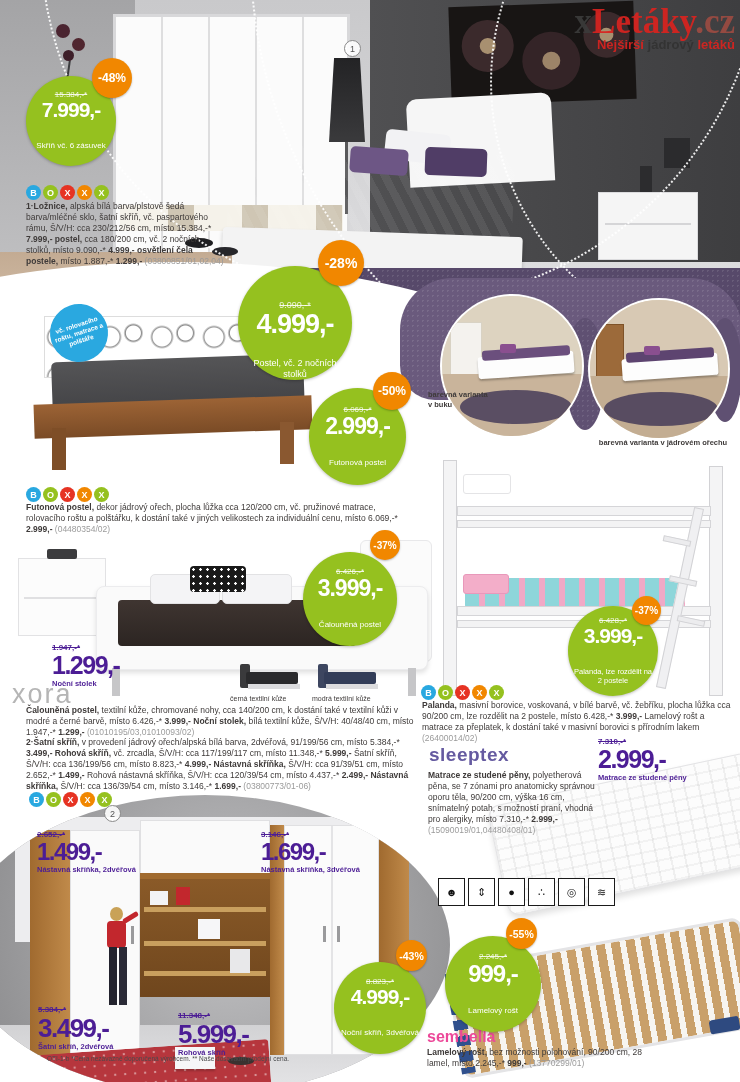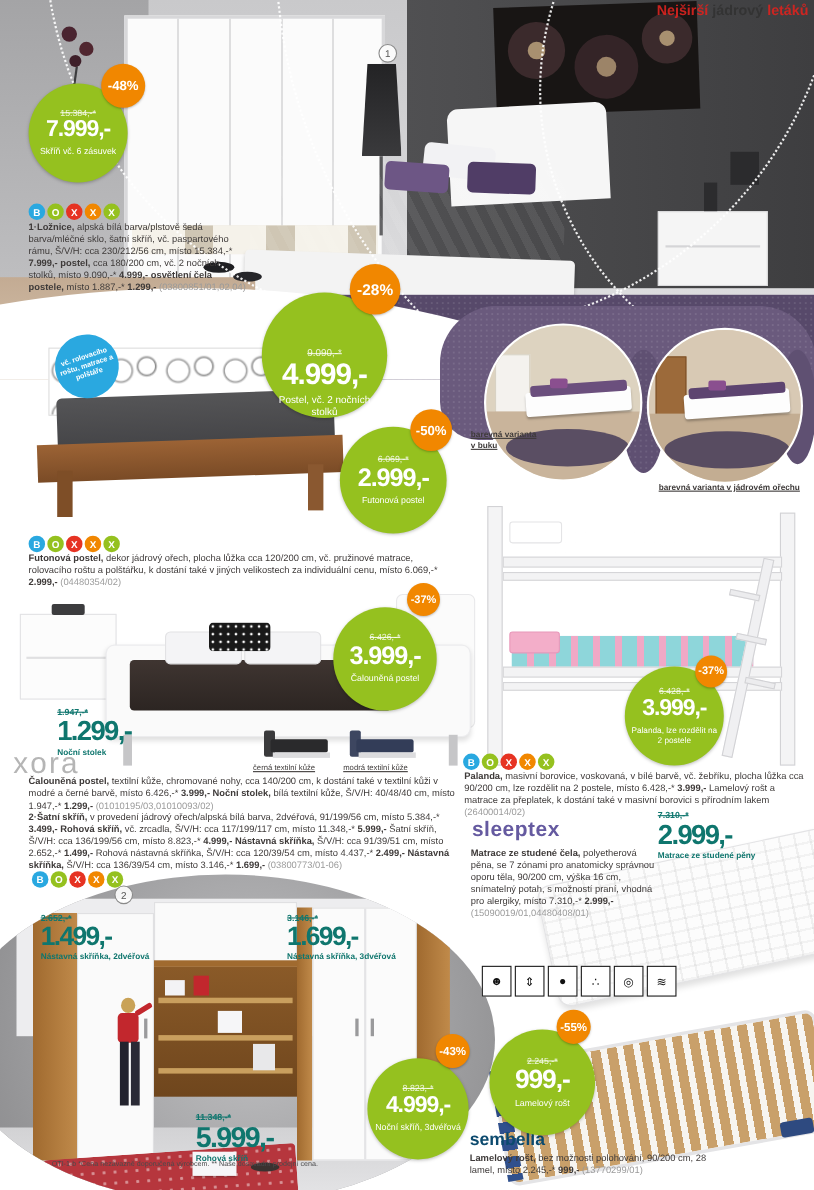--- a/index.html
+++ b/index.html
@@ -11,55 +11,55 @@
   .arc{position:absolute;border:2px dotted rgba(255,255,255,.9);border-radius:50%;pointer-events:none;}
   .marker{position:absolute;width:15px;height:15px;border:1px solid #8a8a8a;border-radius:50%;
           background:rgba(255,255,255,.9);color:#555;font-size:9px;display:flex;align-items:center;justify-content:center;z-index:30;}
 
   
   .badge{position:absolute;z-index:40;}
   .bcircle{position:absolute;background:#95c11f;border-radius:50%;color:#fff;display:flex;flex-direction:column;
            align-items:center;justify-content:center;text-align:center;box-shadow:0 1px 3px rgba(0,0,0,.25);}
   .bcircle .old{font-size:8px;color:rgba(255,255,255,.85);text-decoration:line-through;line-height:1;}
   .bcircle .price{font-weight:bold;letter-spacing:-1px;line-height:1.05;}
-  .bcircle .blabel{font-size:8px;line-height:1.2;margin-top:4px;width:88%;}
+  .bcircle .blabel{font-size:8px;line-height:1.2;margin-top:20px;width:88%;}
   .bdisc{position:absolute;background:#f18700;border-radius:50%;color:#fff;font-weight:bold;
          display:flex;align-items:center;justify-content:center;box-shadow:0 1px 2px rgba(0,0,0,.25);}
 
   
-  .ptag{position:absolute;line-height:1;z-index:35;color:#0f766e;}
+  .ptag{position:absolute;line-height:1;z-index:35;color:#4c1d95;}
   .ptag .old{display:block;font-size:8px;font-weight:bold;text-decoration:line-through;margin-bottom:1px;}
   .ptag .price{display:block;font-size:24px;font-weight:bold;letter-spacing:-1.5px;}
   .ptag .plabel{display:block;font-size:7.5px;font-weight:bold;margin-top:2px;}
 
   
   .desc{position:absolute;font-size:8.5px;line-height:1.3;margin:0;z-index:35;}
   .desc .b{font-weight:bold;}
   .desc .code{color:#9b9b9b;}
 
   
   .boxxx{position:absolute;display:flex;gap:2px;z-index:35;}
   .bx{width:15px;height:15px;border-radius:50%;color:#fff;font-size:9px;font-weight:bold;
       display:flex;align-items:center;justify-content:center;}
   .c-blue{background:#29a8e0}.c-green{background:#95c11f}.c-red{background:#e63323}.c-orange{background:#f18700}
   .xora{position:absolute;font-size:27px;color:#b5b5b5;letter-spacing:2px;line-height:1;z-index:35;}
   .sleeptex{position:absolute;font-size:19px;font-weight:bold;color:#655aa0;letter-spacing:.5px;line-height:1;z-index:35;}
-  .sembella{position:absolute;font-size:16px;font-weight:bold;color:#0c4a6e;line-height:1;z-index:35;}
+  .sembella{position:absolute;font-size:16px;font-weight:bold;color:#ec4899;line-height:1;z-index:35;}
 
   
   .wm{position:absolute;left:425px;top:4px;width:310px;text-align:right;z-index:25;opacity:.92;}
   .wm-line{font-family:"Liberation Serif",serif;font-size:35px;font-weight:bold;line-height:1;}
   .wm-x{color:#3b3b3b;}
   .wm-name{color:#d9231f;}
   .wm-cz{color:#9c4b42;}
   .wm-tag{font-size:13px;font-weight:bold;margin-top:-2px;}
   .wm-tag .red{color:#d9231f;}
   .wm-tag .dark{color:#323232;}
 
-  .ilabel{position:absolute;font-size:7.5px;font-weight:bold;color:#3e3a39;line-height:1.35;z-index:30;text-decoration:underline;}
+  .ilabel{position:absolute;font-size:7.5px;font-weight:bold;color:#3e3a39;line-height:1.35;z-index:30;}
   .sticker{position:absolute;width:58px;height:58px;border-radius:50%;background:#2aa8e0;color:#fff;
            font-size:6.5px;font-weight:bold;text-align:center;display:flex;align-items:center;justify-content:center;
            transform:rotate(-18deg);line-height:1.25;z-index:30;padding:3px;box-sizing:border-box;}
   .foot{position:absolute;font-size:6.5px;color:#4a4a4c;z-index:36;}
   .cicon{width:25px;height:26px;background:#fff;border:1px solid #1a1a1a;color:#111;font-size:11px;
          display:flex;align-items:center;justify-content:center;}
 </style>
 </head>
 <body>
 
@@ -100,20 +100,21 @@
     <div class="abs" style="left:185px;top:238px;width:28px;height:10px;border-radius:50%;background:#1f1f22;"></div>
     <div class="abs" style="left:212px;top:247px;width:26px;height:9px;border-radius:50%;background:#26262a;"></div>
     <div class="abs" style="left:300px;top:268px;width:440px;height:80px;background:#57496a;background-image:radial-gradient(rgba(255,255,255,.10) 1px,transparent 1px);background-size:5px 5px;"></div>
     <div class="arc" style="left:40px;top:-420px;width:720px;height:720px;"></div>
     <div class="arc" style="left:250px;top:-520px;width:950px;height:950px;"></div>
     <div class="arc" style="left:490px;top:-190px;width:540px;height:540px;"></div>
     <div class="abs" style="left:-300px;top:262px;width:950px;height:420px;background:#fff;border-radius:50%;"></div>
   </div>
 
   <div class="wm">
+    <div class="wm-line"><span class="wm-x">x</span><span class="wm-name">Letáky</span><span class="wm-cz">.cz</span></div>
     <div class="wm-tag"><span class="red">Nejširší </span><span class="dark">jádrový </span><span class="red">letáků</span></div>
   </div>
 
   <div class="marker" style="left:344px;top:40px;">1</div>
 
   <div class="abs" style="left:400px;top:278px;width:342px;height:122px;border-radius:60px 60px 80px 40px;background:#6a5a7d;background-image:radial-gradient(rgba(255,255,255,.10) 1px,transparent 1px);background-size:5px 5px;"></div>
   <div class="abs" style="left:565px;top:318px;width:40px;height:112px;border-radius:50%;background:#5f5072;background-image:radial-gradient(rgba(255,255,255,.09) 1px,transparent 1px);background-size:5px 5px;"></div>
   <div class="abs" style="left:708px;top:318px;width:34px;height:104px;border-radius:50%;background:#5f5072;"></div>
 
   <div class="abs" style="left:442px;top:296px;width:140px;height:140px;border-radius:50%;overflow:hidden;background:#e9e2d4;box-shadow:0 0 0 2px #fff;">
@@ -322,20 +323,25 @@
   <div class="ptag" style="left:37px;top:831px;">
     <span class="old">2.652,-*</span>
     <span class="price">1.499,-</span>
     <span class="plabel">Nástavná skříňka, 2dvéřová</span>
   </div>
   <div class="ptag" style="left:261px;top:831px;">
     <span class="old">3.146,-*</span>
     <span class="price">1.699,-</span>
     <span class="plabel">Nástavná skříňka, 3dvéřová</span>
   </div>
+  <div class="ptag" style="left:38px;top:1006px;">
+    <span class="old">5.384,-*</span>
+    <span class="price" style="font-size:26px;">3.499,-</span>
+    <span class="plabel">Šatní skříň, 2dvéřová</span>
+  </div>
   <div class="ptag" style="left:178px;top:1012px;">
     <span class="old">11.348,-*</span>
     <span class="price" style="font-size:26px;">5.999,-</span>
     <span class="plabel">Rohová skříň</span>
   </div>
 
   <div class="boxxx" style="left:26px;top:185px;">
     <span class="bx c-blue">B</span>
       <span class="bx c-green">O</span>
       <span class="bx c-red">X</span>
@@ -365,18 +371,18 @@
   </div>
   <div class="xora" style="left:12px;top:681px;">xora</div>
   <div class="sleeptex" style="left:429px;top:745px;">sleeptex</div>
   <div class="sembella" style="left:427px;top:1029px;">sembella</div>
 
   <p class="desc" style="left:26px;top:201px;width:200px;"><span class="b">1·Ložnice, </span><span>alpská bílá barva/plstově šedá barva/mléčné sklo, šatní skříň, vč. paspartového rámu, Š/V/H: cca 230/212/56 cm, místo 15.384,-* </span><span class="b">7.999,- </span><span class="b">postel, </span><span>cca 180/200 cm, vč. 2 nočních stolků, místo 9.090,-* </span><span class="b">4.999,- </span><span class="b">osvětlení čela postele, </span><span>místo 1.887,-* </span><span class="b">1.299,- </span><span class="code">(03800851/01,02,04)</span></p>
   <p class="desc" style="left:26px;top:502px;width:388px;"><span class="b">Futonová postel, </span><span>dekor jádrový ořech, plocha lůžka cca 120/200 cm, vč. pružinové matrace, rolovacího roštu a polštářku, k dostání také v jiných velikostech za individuální cenu, místo 6.069,-* </span><span class="b">2.999,- </span><span class="code">(04480354/02)</span></p>
   <p class="desc" style="left:26px;top:705px;width:392px;"><span class="b">Čalouněná postel, </span><span>textilní kůže, chromované nohy, cca 140/200 cm, k dostání také v textilní kůži v modré a černé barvě, místo 6.426,-* </span><span class="b">3.999,- </span><span class="b">Noční stolek, </span><span>bílá textilní kůže, Š/V/H: 40/48/40 cm, místo 1.947,-* </span><span class="b">1.299,- </span><span class="code">(01010195/03,01010093/02)</span></p>
   <p class="desc" style="left:26px;top:737px;width:392px;"><span class="b">2·Šatní skříň, </span><span>v provedení jádrový ořech/alpská bílá barva, 2dvéřová, 91/199/56 cm, místo 5.384,-* </span><span class="b">3.499,- </span><span class="b">Rohová skříň, </span><span>vč. zrcadla, Š/V/H: cca 117/199/117 cm, místo 11.348,-* </span><span class="b">5.999,- </span><span>Šatní skříň, Š/V/H: cca 136/199/56 cm, místo 8.823,-* </span><span class="b">4.999,- </span><span class="b">Nástavná skříňka, </span><span>Š/V/H: cca 91/39/51 cm, místo 2.652,-* </span><span class="b">1.499,- </span><span>Rohová nástavná skříňka, Š/V/H: cca 120/39/54 cm, místo 4.437,-* </span><span class="b">2.499,- </span><span class="b">Nástavná skříňka, </span><span>Š/V/H: cca 136/39/54 cm, místo 3.146,-* </span><span class="b">1.699,- </span><span class="code">(03800773/01-06)</span></p>
   <p class="desc" style="left:422px;top:700px;width:312px;"><span class="b">Palanda, </span><span>masivní borovice, voskovaná, v bílé barvě, vč. žebříku, plocha lůžka cca 90/200 cm, lze rozdělit na 2 postele, místo 6.428,-* </span><span class="b">3.999,- </span><span>Lamelový rošt a matrace za přeplatek, k dostání také v masivní borovici s přírodním lakem </span><span class="code">(26400014/02)</span></p>
-  <p class="desc" style="left:428px;top:770px;width:170px;"><span class="b">Matrace ze studené čela, </span><span>polyetherová pěna, se 7 zónami pro anatomicky správnou oporu těla, 90/200 cm, výška 16 cm, snímatelný potah, s možností praní, vhodná pro alergiky, místo 7.310,-* </span><span class="b">2.999,- </span><span class="code">(15090019/01,04480408/01)</span></p>
+  <p class="desc" style="left:428px;top:770px;width:170px;"><span class="b">Matrace ze studené pěny, </span><span>polyetherová pěna, se 7 zónami pro anatomicky správnou oporu těla, 90/200 cm, výška 16 cm, snímatelný potah, s možností praní, vhodná pro alergiky, místo 7.310,-* </span><span class="b">2.999,- </span><span class="code">(15090019/01,04480408/01)</span></p>
   <p class="desc" style="left:427px;top:1047px;width:235px;"><span class="b">Lamelový rošt, </span><span>bez možnosti polohování, 90/200 cm, 28 lamel, místo 2.245,-* </span><span class="b">999,- </span><span class="code">(13770299/01)</span></p>
 
   <div class="foot" style="left:47px;top:1055px;width:280px;">OTI-1-b *Cena nezávazně doporučená výrobcem. ** Naše dosavadní prodejní cena.</div>
 
 </div>
 
 </body></html>

